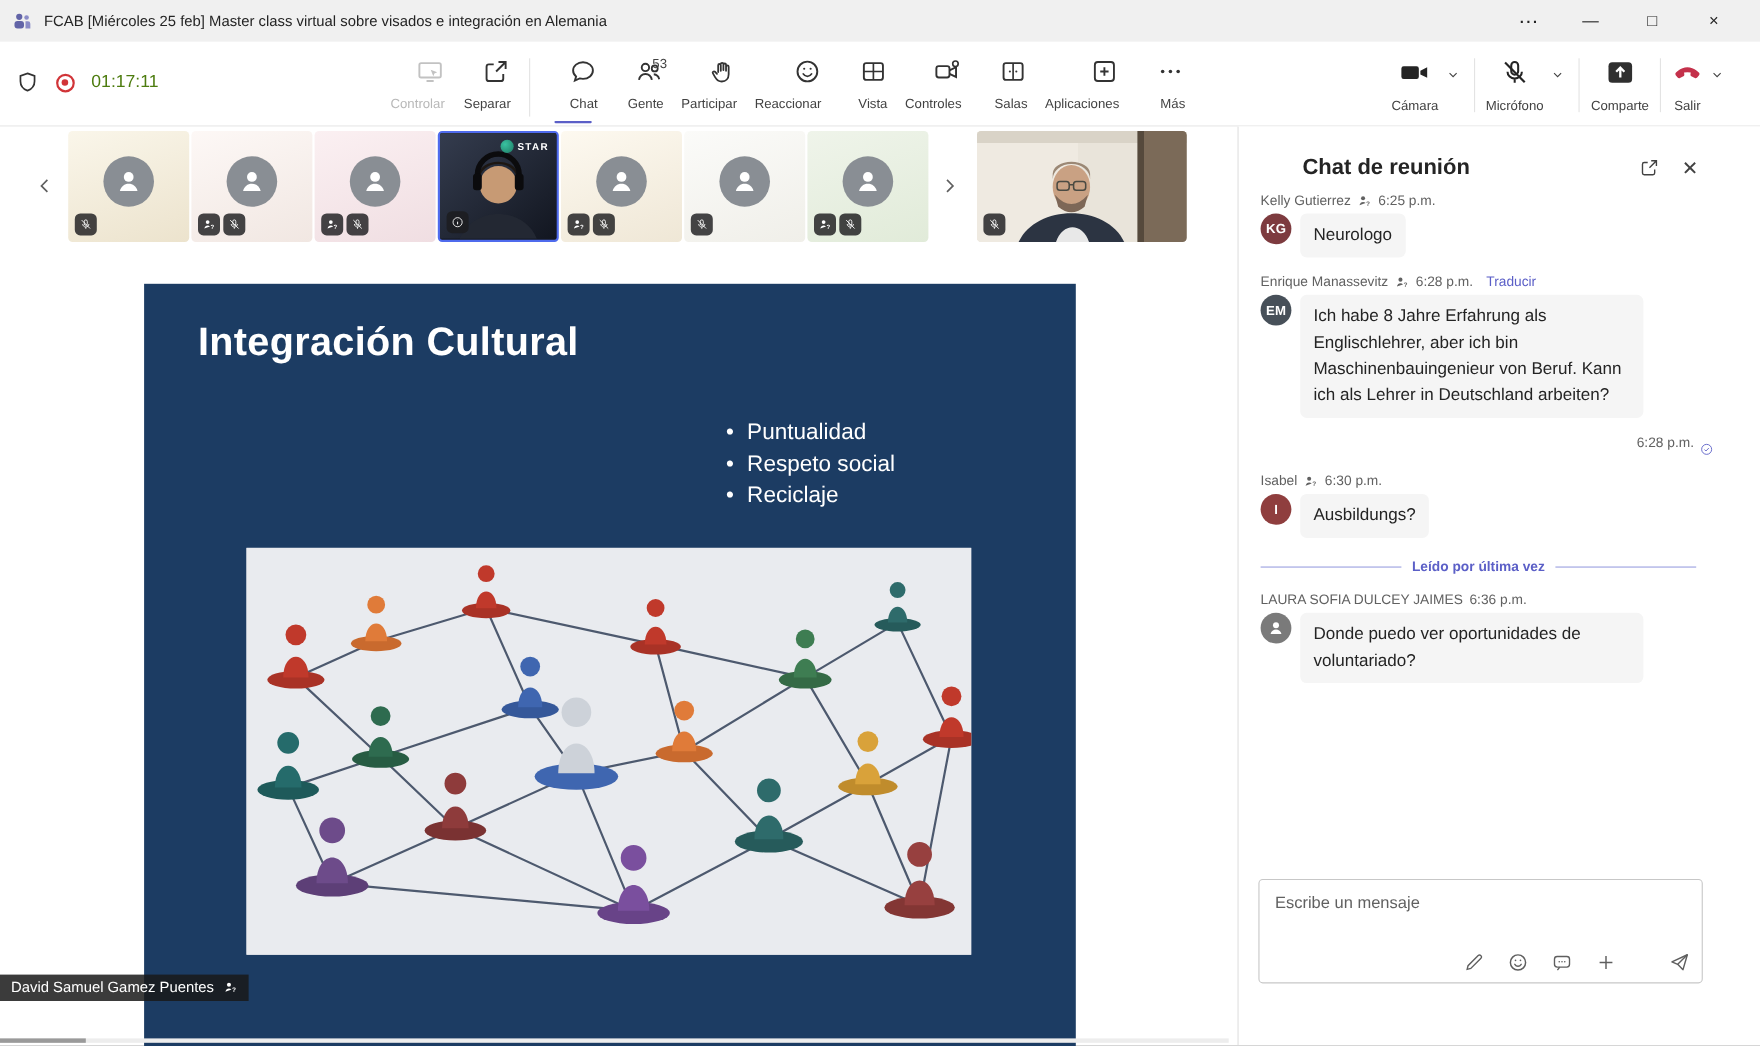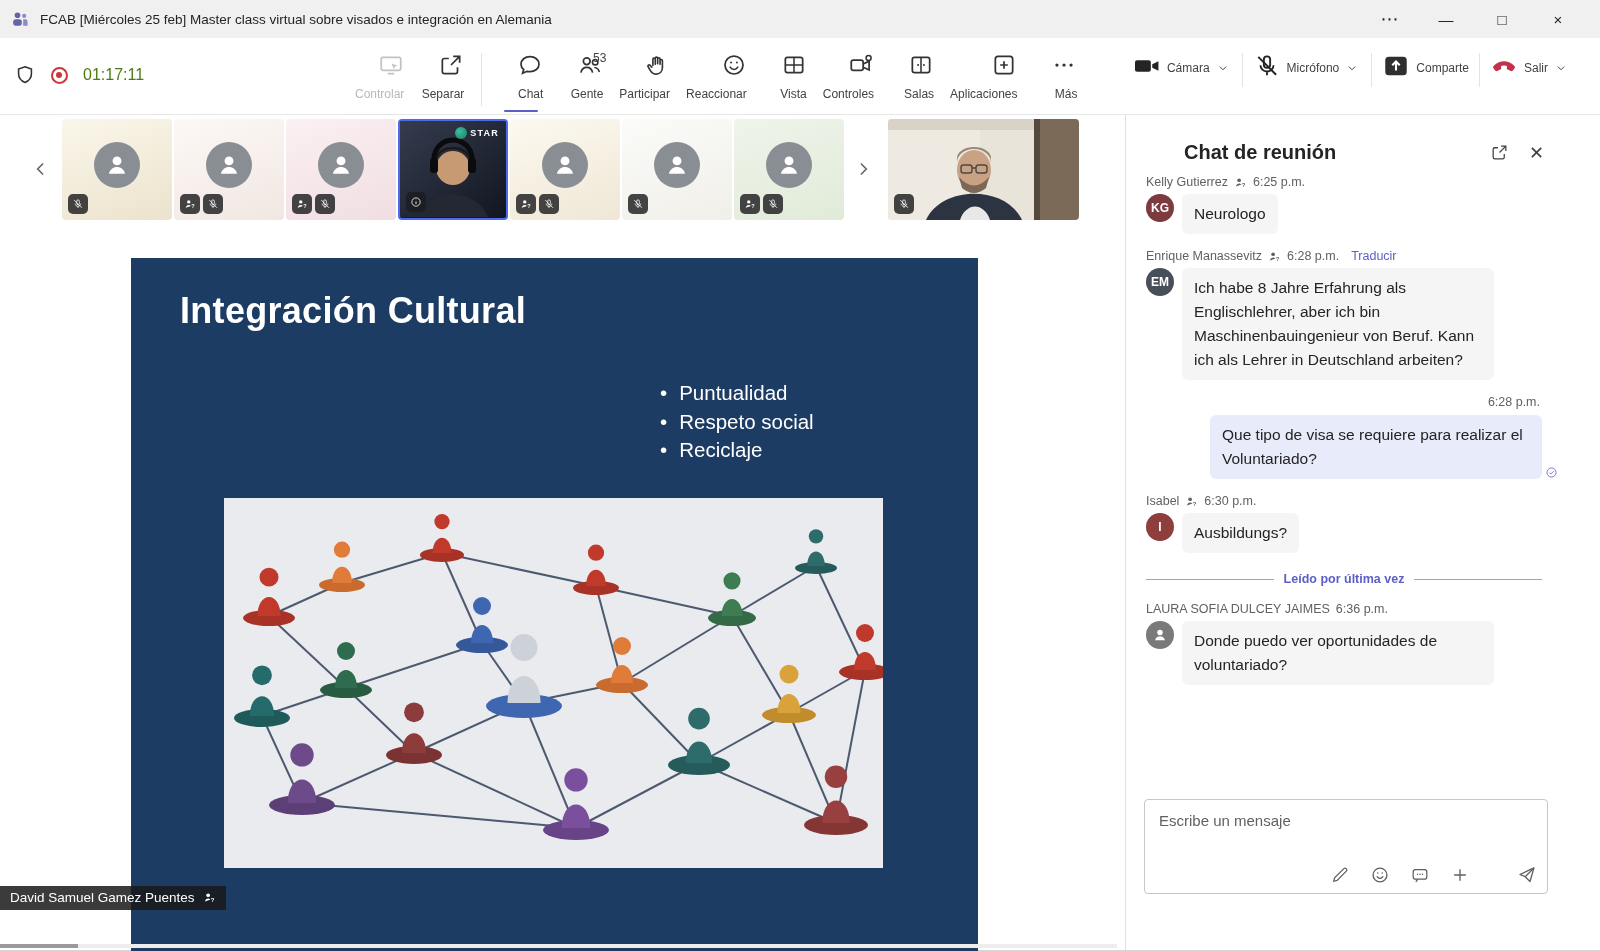--- a/index.html
+++ b/index.html
@@ -24,21 +24,21 @@
   .tb-center{position:absolute;left:348px;top:9px;display:flex;align-items:flex-start;gap:2px;}
   .tool-btn{position:relative;min-width:58px;padding:5px 7px 11px;display:flex;flex-direction:column;align-items:flex-end;gap:6px;font-size:12px;color:#424242;cursor:default;}
   .tool-btn .ic{color:#333;}
   .tool-btn.disabled{color:#b8b8b8;}
   .tool-btn.disabled .ic{color:#c2c2c2;}
   .tool-btn.active::after{content:"";position:absolute;left:12px;right:12px;bottom:0;height:2.5px;border-radius:2px;background:#5b5fc7;}
   .badge-count{position:absolute;top:4px;right:4px;font-size:12px;color:#424242;}
   .vdiv{width:1px;align-self:stretch;background:#e3e3e3;margin:6px 8px;}
   .tb-right{position:absolute;right:28px;top:9px;display:flex;align-items:flex-start;}
   .av-group{display:flex;align-items:flex-start;}
-  .av-col{display:flex;flex-direction:row;align-items:center;gap:6px;font-size:12px;color:#424242;padding:5px 2px;}
+  .av-col{display:flex;flex-direction:column;align-items:center;gap:6px;font-size:12px;color:#424242;padding:5px 2px;}
   .chev-btn{padding:14px 4px;color:#424242;}
   .salir .ic{color:#c4314b;}
   .salir{color:#424242;}
 
   
   .content-row{flex:1;display:flex;min-height:0;}
   .left-col{width:1125px;display:flex;flex-direction:column;min-height:0;}
 
   
   .filmstrip{flex:0 0 108px;display:flex;align-items:center;padding-left:28px;background:#fff;}
@@ -703,21 +703,20 @@
           </div>
           <div class="msg-row">
             <span class="avatar av-em">EM</span>
             <div class="bubble">Ich habe 8 Jahre Erfahrung als Englischlehrer, aber ich bin Maschinenbauingenieur von Beruf. Kann ich als Lehrer in Deutschland arbeiten?</div>
           </div>
         </div>
 
         <div class="msg self">
           <div class="self-time">6:28 p.m.</div>
           <div class="self-row">
-            <div class="bubble self-bubble">Que tipo de visa se requiere para realizar el Voluntariado?</div>
             <span class="receipt">
                 <svg width="13" height="13">
                   <use href="#i-check"></use>
                 </svg>
               </span>
           </div>
         </div>
 
         <div class="msg">
           <div class="msg-head">

